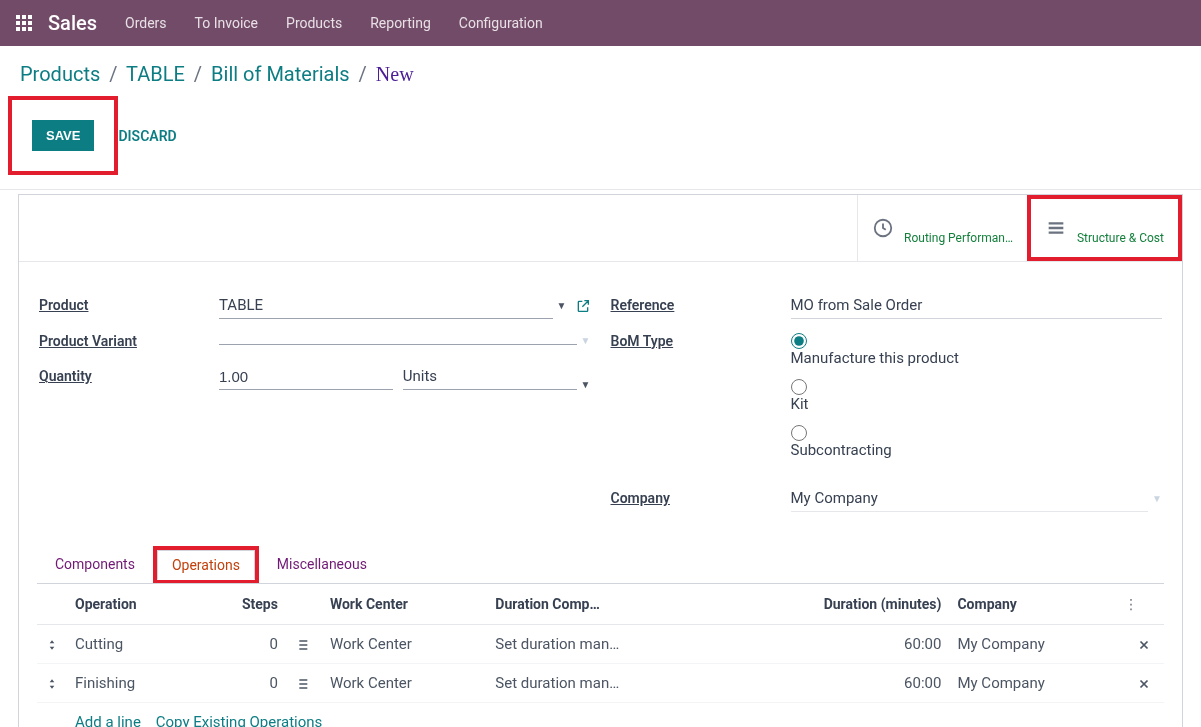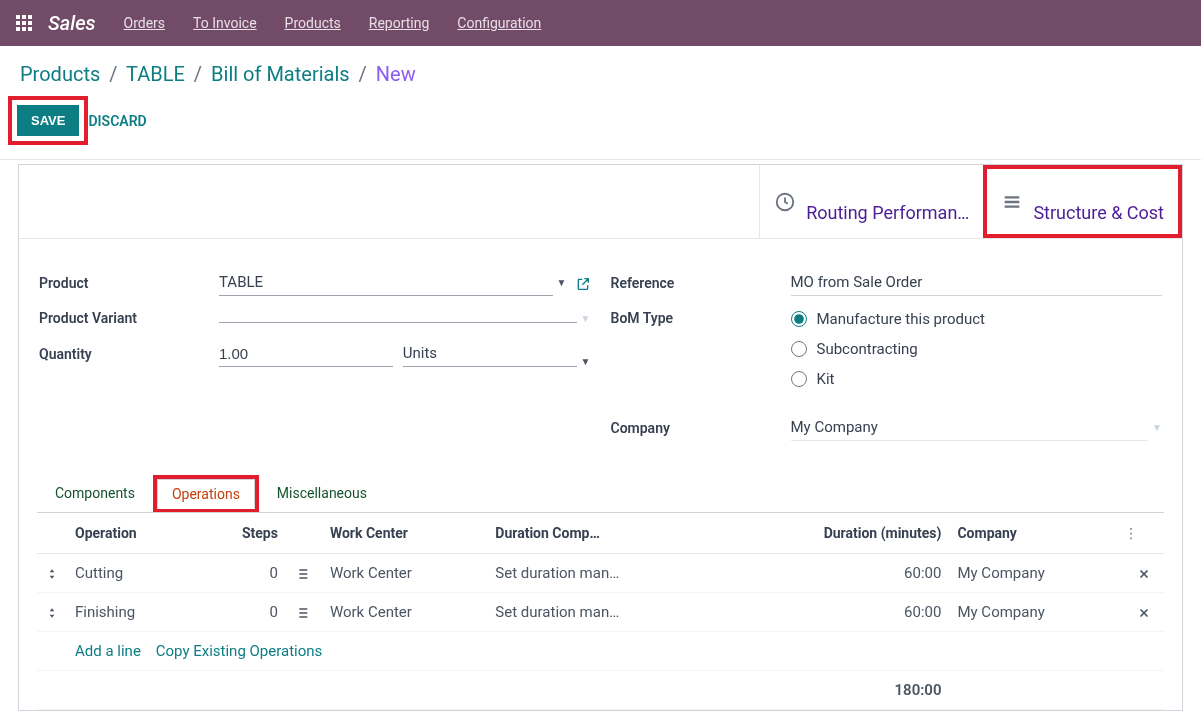--- a/index.html
+++ b/index.html
@@ -1,58 +1,58 @@
 <!DOCTYPE html>
 <html><head>
 <meta charset="utf-8">
 <style>
   * { box-sizing: border-box; margin: 0; padding: 0; }
   body { font-family: -apple-system, BlinkMacSystemFont, "Segoe UI", Roboto, sans-serif; font-size: 14px; color: #374151; background: #fff; }
   
   .top-nav { background: #714b67; color: #fff; height: 46px; display: flex; align-items: center; padding: 0 16px; }
   .top-nav .apps-icon { display: inline-grid; grid-template-columns: repeat(3,4px); grid-template-rows: repeat(3,4px); gap: 2px; margin-right: 16px; }
   .top-nav .apps-icon span { background: #fff; width: 4px; height: 4px; }
-  .top-nav .brand { font-size: 20px; font-weight: 500; margin-right: 28px; font-style: italic; }
-  .top-nav .nav-item { color: #e9e0e6; margin-right: 28px; font-size: 14px; cursor: pointer; text-decoration: underline; }
+  .top-nav .brand { font-size: 20px; font-weight: 500; margin-right: 28px; }
+  .top-nav .nav-item { color: #e9e0e6; margin-right: 28px; font-size: 14px; cursor: pointer; }
   
   .breadcrumb-row { padding: 16px 20px 4px 20px; }
   .breadcrumb { font-size: 20px; color: #0d7d84; }
   .breadcrumb .sep { color: #6b7280; margin: 0 4px; }
-  .breadcrumb .muted { color: #8b5cf6; }
+  .breadcrumb .muted { color: #4c1d95; font-family: Liberation Serif, serif; }
   
   .action-row { padding: 6px 8px 14px 8px; display: flex; align-items: center; border-bottom: 1px solid #e5e7eb; }
-  .hl-red { border: 4px solid #e11d2e; padding: 5px; display: inline-flex; align-items: center; }
+  .hl-red { border: 4px solid #e11d2e; padding: 20px; display: inline-flex; align-items: center; }
   .btn-save { background: #0d7d84; color: #fff; padding: 8px 14px; font-weight: 600; font-size: 13px; border: none; cursor: pointer; }
   .btn-discard { color: #0d7d84; font-weight: 600; font-size: 14px; cursor: pointer; }
   
   .sheet { margin: 4px 18px 0 18px; border: 1px solid #d1d5db; background: #fff; }
   .stat-bar { display: flex; justify-content: flex-end; border-bottom: 1px solid #e5e7eb; }
   .stat-btn { display: flex; align-items: center; padding: 10px 14px; border-left: 1px solid #e5e7eb; cursor: pointer; min-width: 140px; }
   .stat-btn .stat-icon { color: #6b7280; margin-right: 10px; }
-  .stat-btn .stat-text { color: #4c1d95; font-size: 18px; line-height: 1.3; margin-top: 22px; }
+  .stat-btn .stat-text { color: #15803d; font-size: 12px; line-height: 1.3; margin-top: 22px; }
   .hl-stat { border: 4px solid #e11d2e; }
   
   .form-body { padding: 30px 20px 10px 20px; display: flex; gap: 20px; }
   .col { flex: 1; }
   .field-row { display: flex; align-items: center; margin-bottom: 14px; }
-  .field-label { width: 180px; font-weight: 600; color: #374151; font-size: 14px; }
+  .field-label { width: 180px; font-weight: 600; color: #374151; font-size: 14px; text-decoration: underline; }
   .field-input { flex: 1; border: none; border-bottom: 1px solid #9ca3af; padding: 4px 0; font-size: 15px; color: #374151; background: transparent; }
   .field-input.with-caret { position: relative; }
   .caret { font-size: 10px; color: #4b5563; margin-left: 4px; }
   .ext-icon { color: #0d7d84; margin-left: 8px; cursor: pointer; }
   .qty-group { display: flex; gap: 0; flex: 1; align-items: flex-end; }
   .qty-group .field-input { width: 50%; }
   .field-static { flex: 1; font-size: 15px; color: #374151; padding: 4px 0; }
   .radio-group { flex: 1; }
-  .radio-row { display: flex; align-items: center; margin-bottom: 12px; font-size: 15px; }
+  .radio-row { display: flex; margin-bottom: 12px; font-size: 15px; flex-direction: column; }
   .radio-row input { margin-right: 10px; accent-color: #0d7d84; width:16px; height:16px; cursor:pointer; }
   
   .tabs-wrap { padding: 10px 18px 0 18px; }
   .tabs { display: flex; border-bottom: 1px solid #d1d5db; }
-  .tab { padding: 10px 18px; color: #14532d; cursor: pointer; }
+  .tab { padding: 10px 18px; color: #701a75; cursor: pointer; }
   .tab.active { border: 1px solid #d1d5db; border-bottom: 1px solid #fff; margin-bottom: -1px; color: #c2410c; background:#fff;}
   .tab-hl { border: 4px solid #e11d2e; padding: 0; }
   .tab-hl .tab { padding: 6px 14px; }
   
   .grid { width: 100%; border-collapse: collapse; }
   .grid th { text-align: left; padding: 12px 8px; font-weight: 700; font-size: 14px; border-bottom: 1px solid #e5e7eb; }
   .grid th.num { text-align: right; }
   .grid td { padding: 10px 8px; border-bottom: 1px solid #f3f4f6; font-size: 15px; color: #4b5563; }
   .grid td.num { text-align: right; }
   .handle { color: #9ca3af; cursor: grab; width: 24px; text-align:center; }
@@ -165,25 +165,25 @@
       </div>
       <div class="field-row" style="align-items:flex-start;">
         <span class="field-label">BoM Type</span>
         <div class="radio-group">
           <label class="radio-row">
               <input type="radio" name="bt" checked="" style="">
               <span>Manufacture this product</span>
             </label>
           <label class="radio-row">
               <input type="radio" name="bt" style="">
-              <span>Subcontracting</span>
+              <span>Kit</span>
             </label>
           <label class="radio-row">
               <input type="radio" name="bt" style="">
-              <span>Kit</span>
+              <span>Subcontracting</span>
             </label>
         </div>
       </div>
       <div class="field-row">
         <span class="field-label">Company</span>
         <span class="field-static" style="border-bottom:1px solid #e5e7eb;">My Company</span>
         <span class="caret" style="color:#cbd5e1">▼</span>
       </div>
     </div>
   </div>

